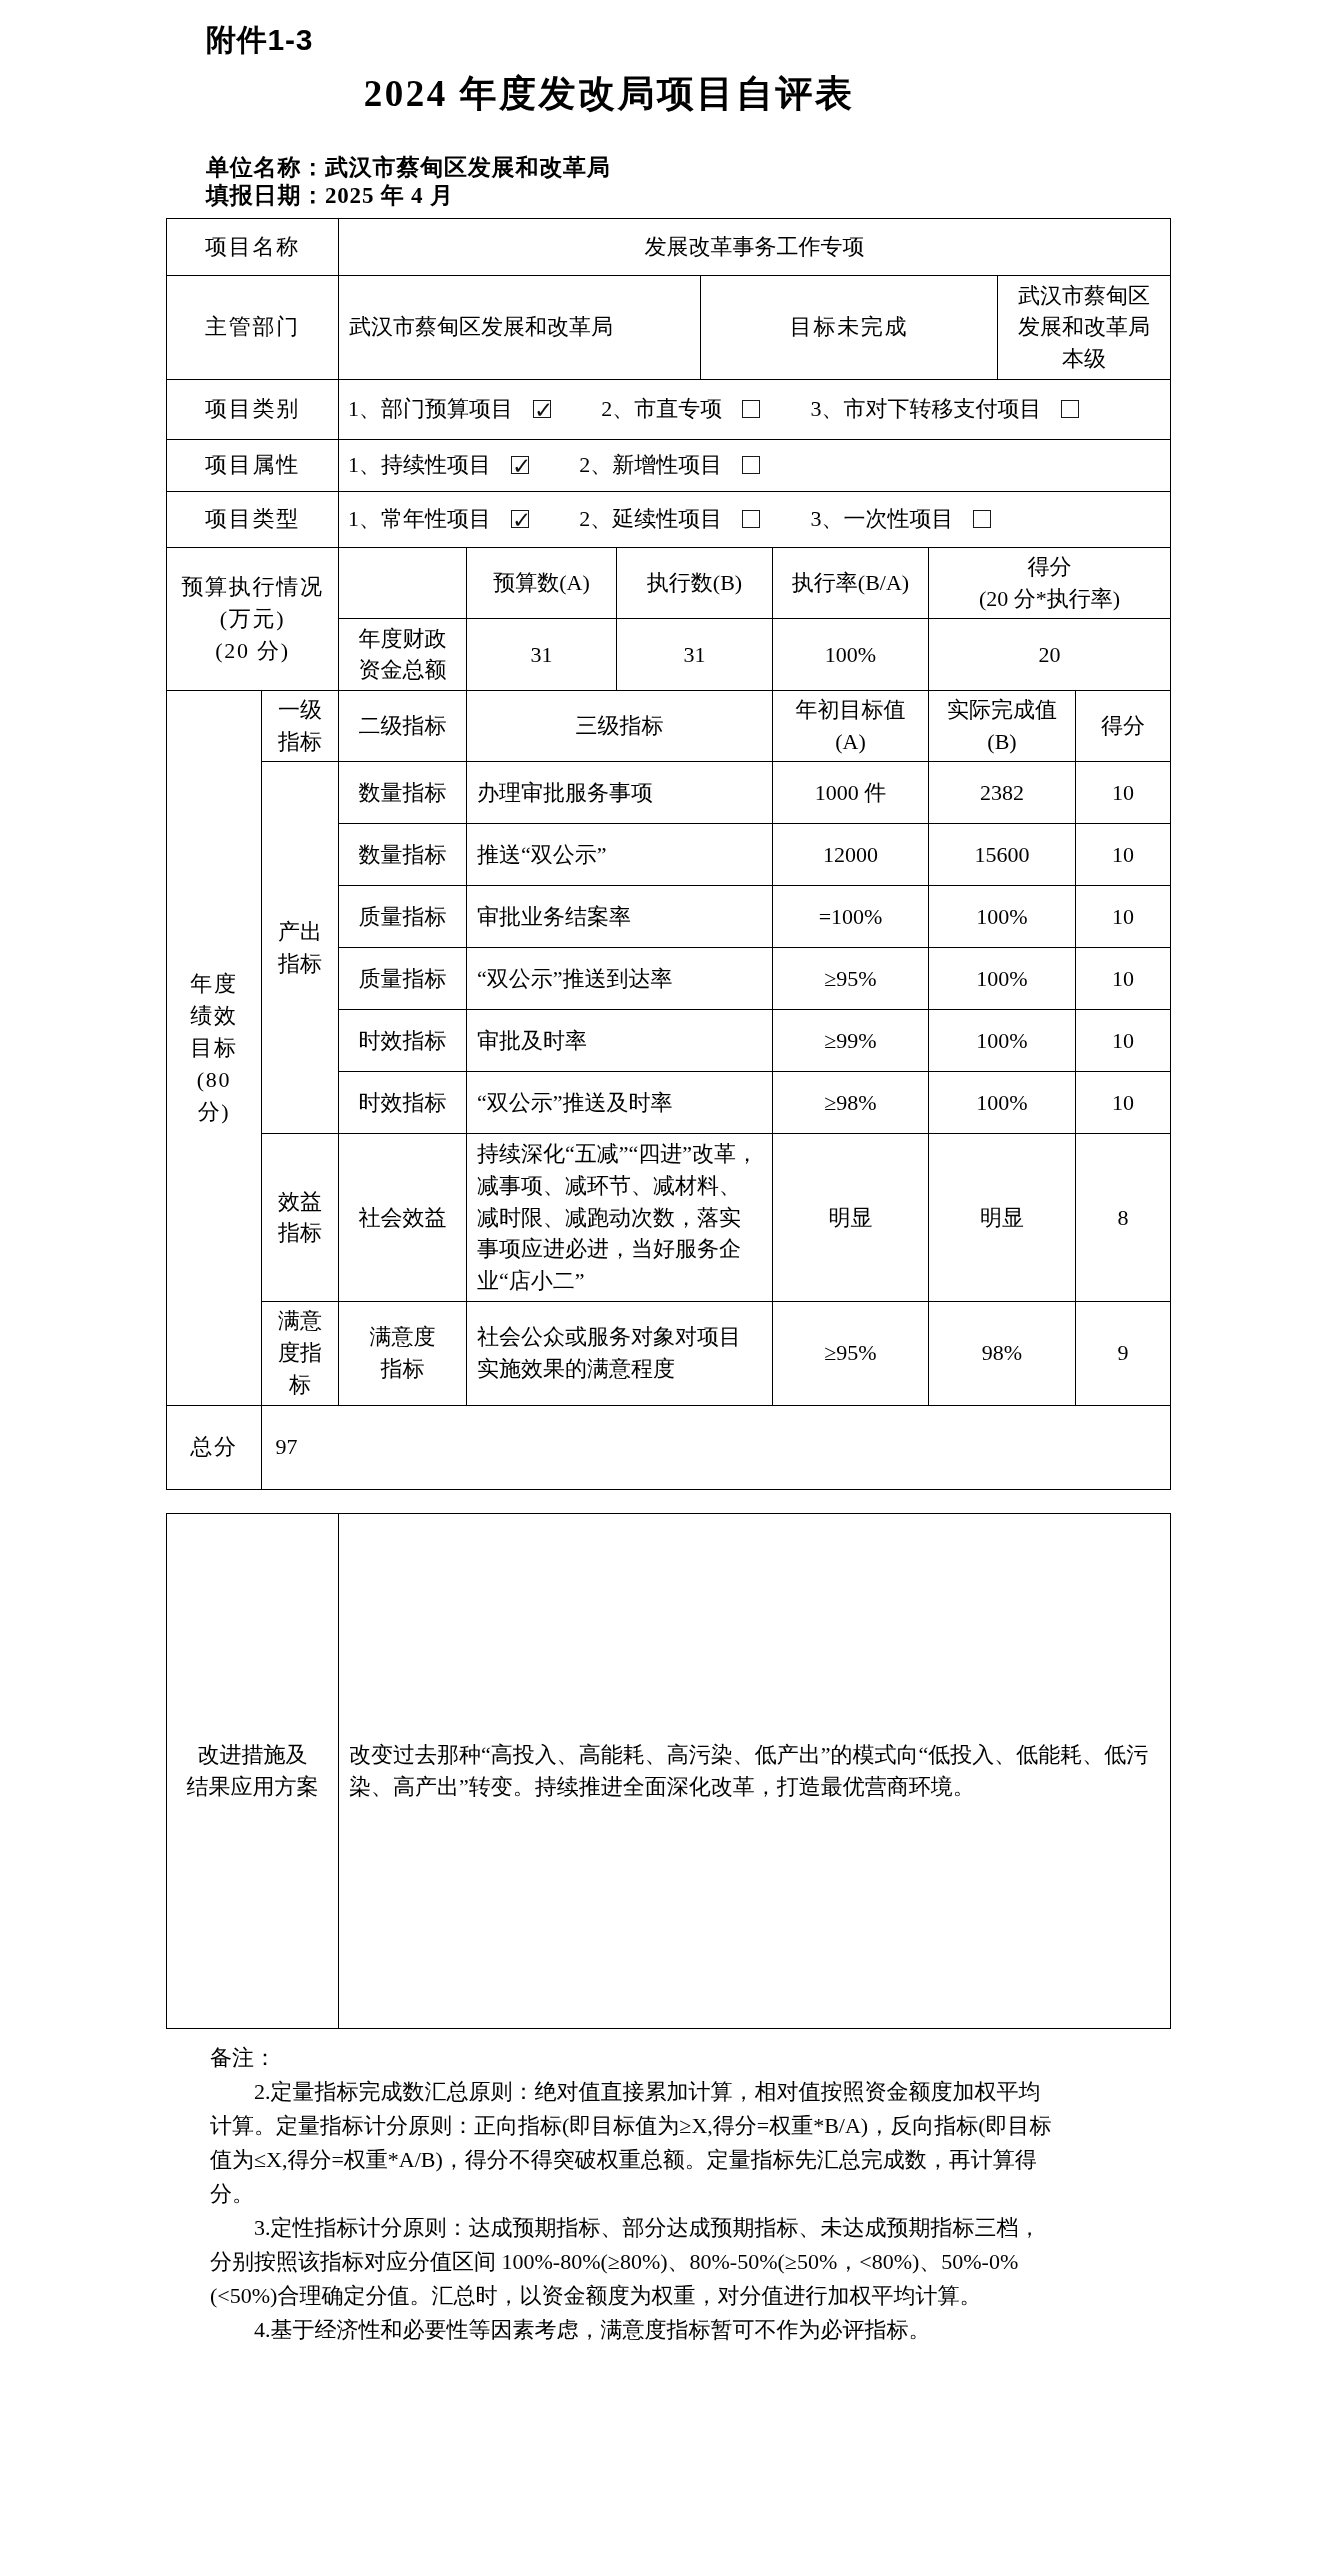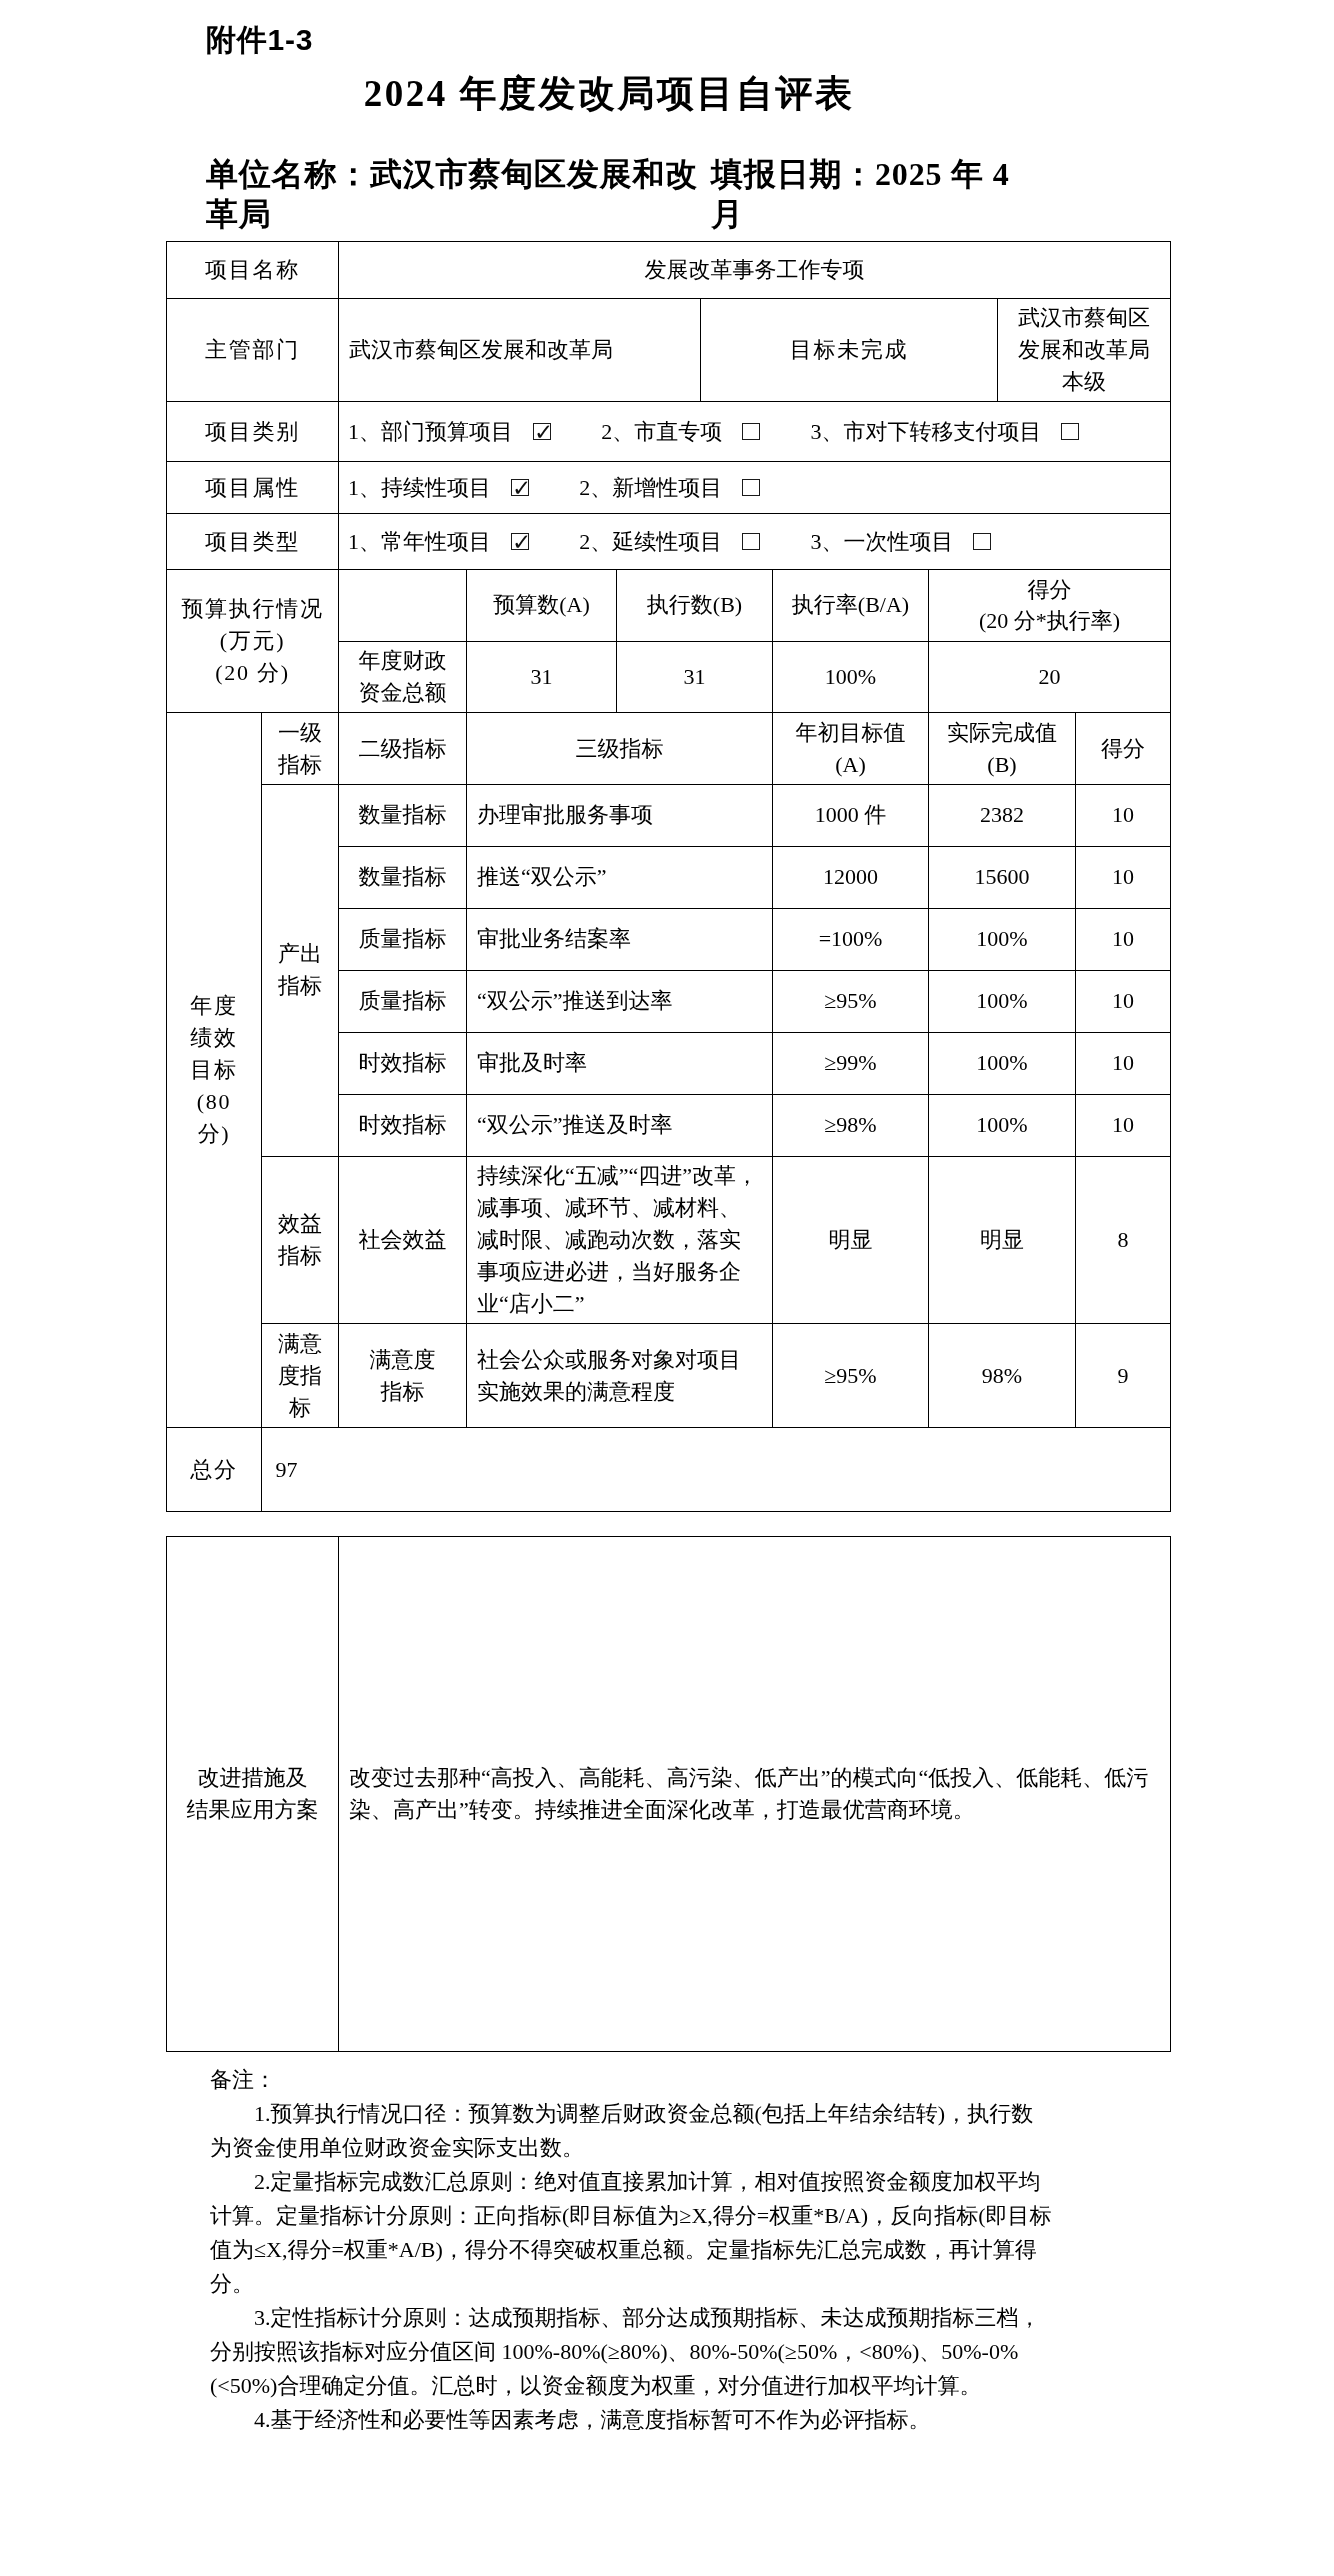--- a/index.html
+++ b/index.html
@@ -11,21 +11,21 @@
     font-family: "Liberation Sans", "DejaVu Sans", sans-serif;
     font-size: 30px; font-weight: bold; line-height: 1.4; letter-spacing: 0.8px;
   }
   .title {
     margin-top: 11.8px; text-align: center;
     font-size: 37px; font-weight: bold; letter-spacing: 2.5px; line-height: 1.2;
   }
   .subhead {
     margin: 37px 199px 0 206px;
     display: flex; justify-content: space-between;
-    font-size: 32px; font-weight: bold; letter-spacing: 0.8px; line-height: 1.25;
+    font-size: 23px; font-weight: bold; letter-spacing: 0.8px; line-height: 1.25; flex-direction: column;
   }
 
   table { border-collapse: collapse; table-layout: fixed; margin-left: 166px; width: 1004px; }
   .t1 { margin-top: 7px; }
   .t2 { margin-top: 23.5px; }
   td {
     border: 1.7px solid #000; padding: 3.4px 10px;
     font-size: 22px; line-height: 1.45; vertical-align: middle;
     text-align: center; word-break: break-all;
   }
@@ -261,20 +261,19 @@
     <tr style="height:515px">
       <td class="ml">改进措施及
 结果应用方案</td>
       <td class="left">改变过去那种“高投入、高能耗、高污染、低产出”的模式向“低投入、低能耗、低污染、高产出”转变。持续推进全面深化改革，打造最优营商环境。</td>
     </tr>
   </tbody>
     </table>
 
   <div class="notes">
     <div>备注：</div>
-    <p>1.预算执行情况口径：预算数为调整后财政资金总额(包括上年结余结转)，执行数为资金使用单位财政资金实际支出数。</p>
     <p>2.定量指标完成数汇总原则：绝对值直接累加计算，相对值按照资金额度加权平均计算。定量指标计分原则：正向指标(即目标值为≥X,得分=权重*B/A)，反向指标(即目标值为≤X,得分=权重*A/B)，得分不得突破权重总额。定量指标先汇总完成数，再计算得分。</p>
     <p>3.定性指标计分原则：达成预期指标、部分达成预期指标、未达成预期指标三档，分别按照该指标对应分值区间 100%-80%(≥80%)、80%-50%(≥50%，&lt;80%)、50%-0%(&lt;50%)合理确定分值。汇总时，以资金额度为权重，对分值进行加权平均计算。</p>
     <p>4.基于经济性和必要性等因素考虑，满意度指标暂可不作为必评指标。</p>
   </div>
 
 </div>
 
 
 </body></html>

